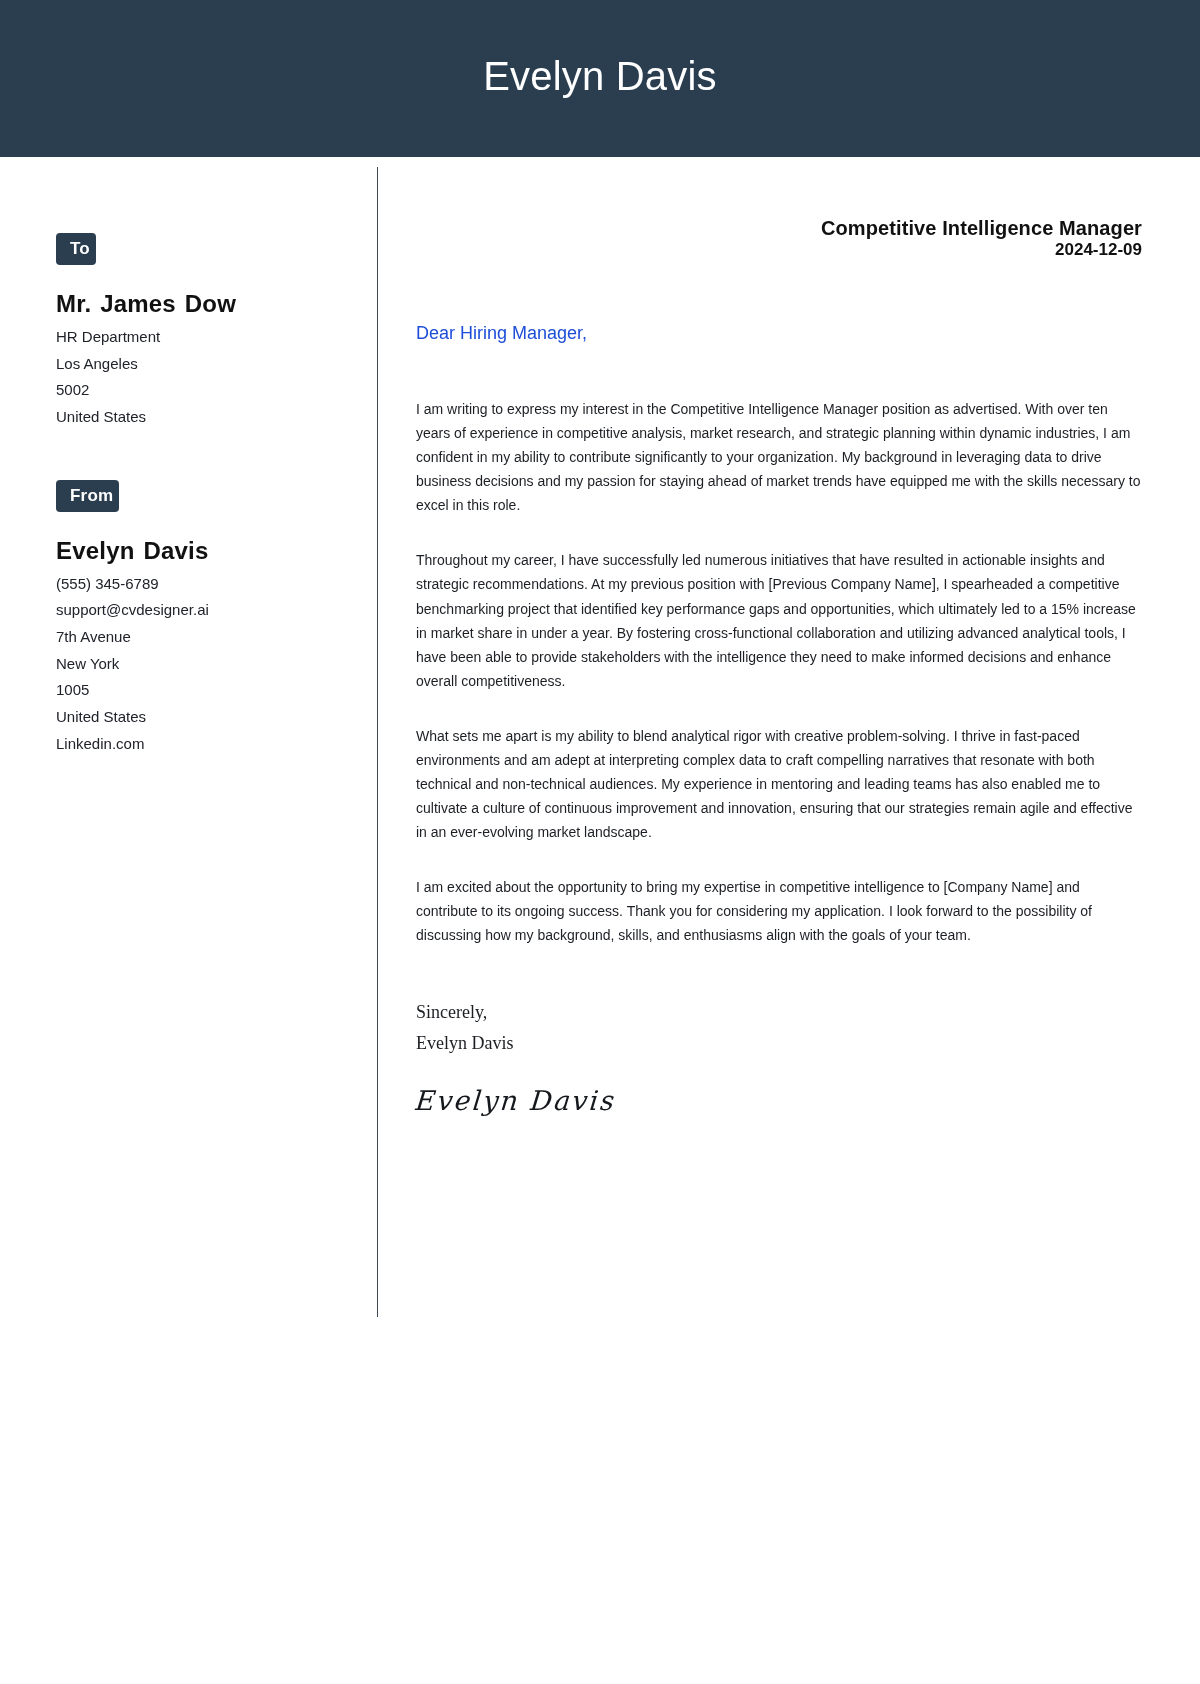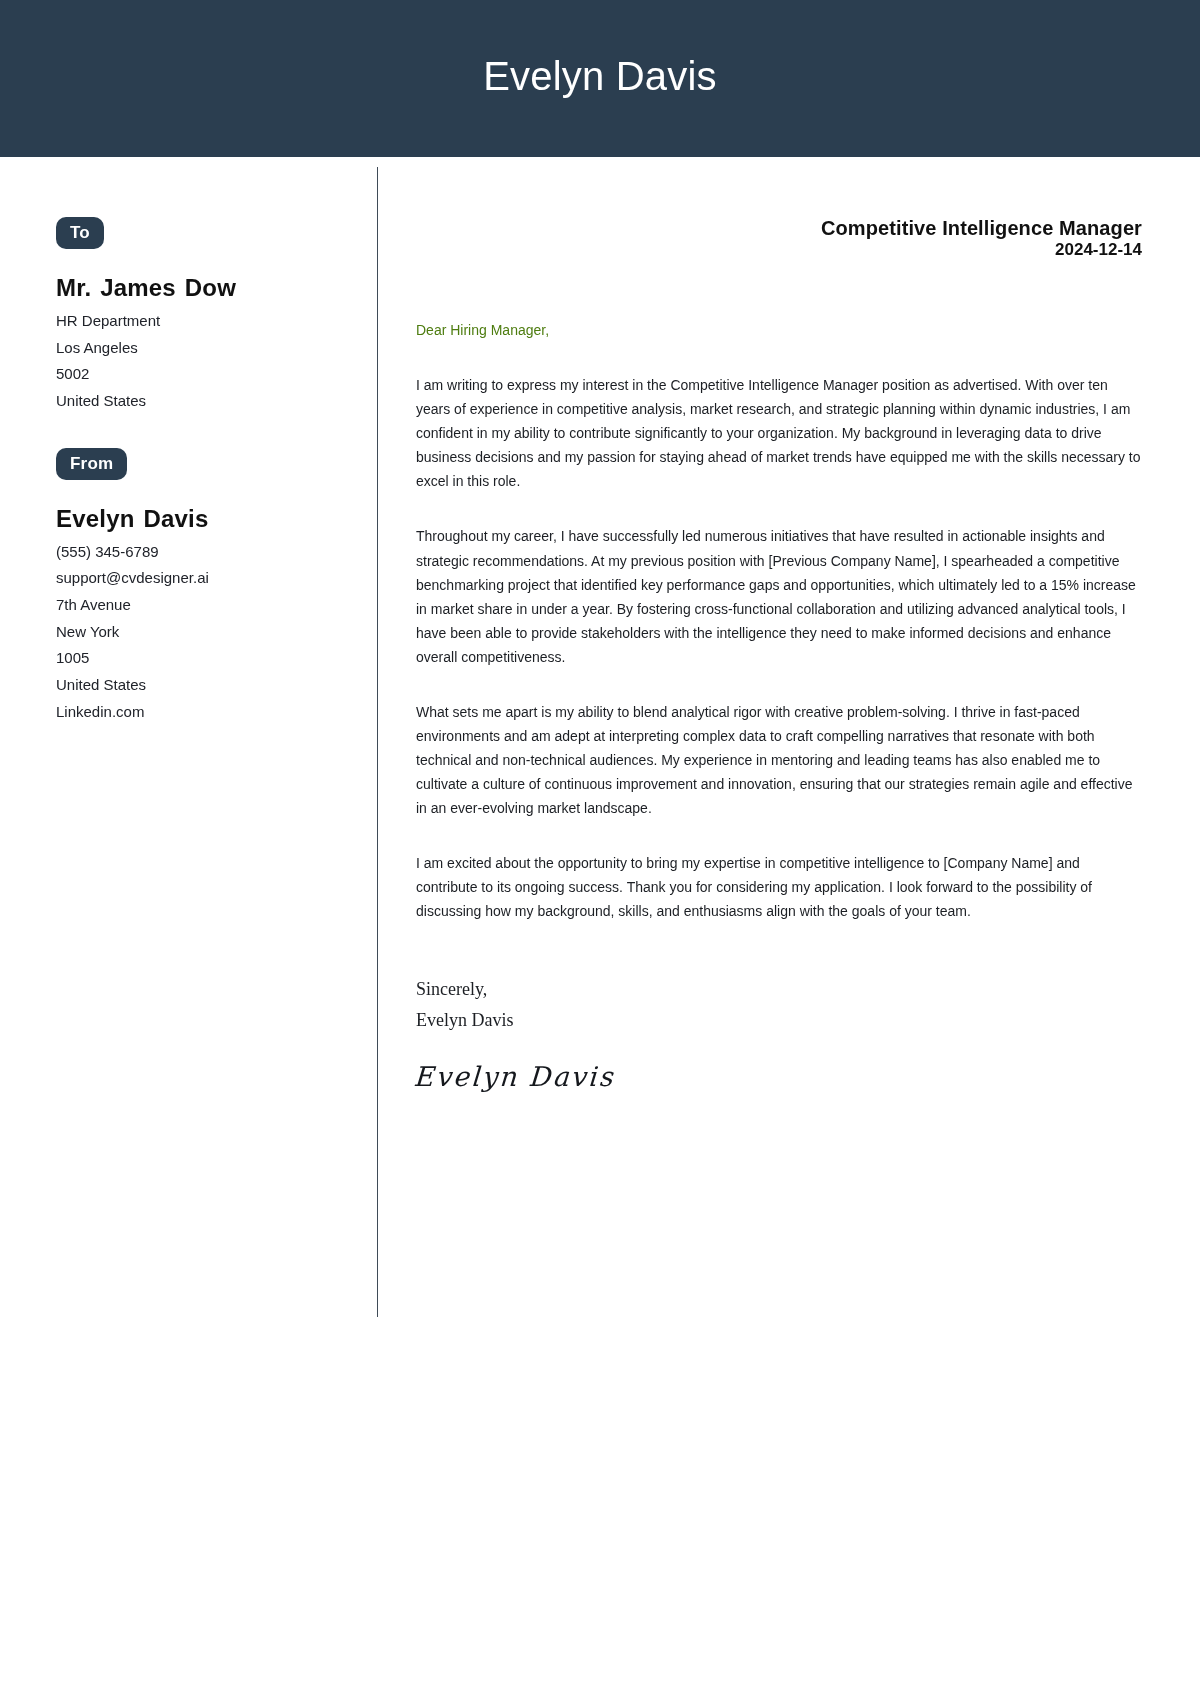--- a/index.html
+++ b/index.html
@@ -68,24 +68,25 @@
     padding: 60px 58px 0 38px;
   }
 
   
   .badge {
     display: inline-block;
     background: #2b3e50;
     color: #ffffff;
     font-size: 17px;
     font-weight: bold;
-    border-radius: 10px;
-    padding: 7px 14px 8px 14px;
+    border-radius: 4px;
+    padding: 7px 6px 8px 14px;
     line-height: 1;
     letter-spacing: 0.2px;
+    margin-top: 16px;
   }
   .addr-block {
     margin-top: 20px;
   }
   .addr-name {
     font-size: 24px;
     font-weight: bold;
     color: #111111;
     line-height: 1.62;
     letter-spacing: 0.2px;
@@ -116,24 +117,24 @@
     letter-spacing: 0.1px;
   }
   .letter-date {
     font-size: 17px;
     font-weight: bold;
     color: #111111;
     white-space: nowrap;
   }
 
   .salutation {
-    font-size: 14px;
-    color: #4d7c0f;
+    font-size: 18px;
+    color: #1d4ed8;
     line-height: 1.72;
-    margin-bottom: 31px;
+    margin-bottom: 48px;
   }
 
   .para {
     font-size: 14px;
     color: #1c1f24;
     line-height: 1.72;
     margin: 0 0 31px 0;
     text-align: left;
   }
 
@@ -200,21 +201,21 @@
       </div>
 
     </aside>
 
     <div class="divider"></div>
 
     <section class="main">
 
       <div class="title-row">
         <div class="job-title">Competitive Intelligence Manager</div>
-        <div class="letter-date">2024-12-14</div>
+        <div class="letter-date">2024-12-09</div>
       </div>
 
       <div class="salutation">Dear Hiring Manager,</div>
 
       <p class="para">I am writing to express my interest in the Competitive Intelligence Manager position as advertised. With over ten years of experience in competitive analysis, market research, and strategic planning within dynamic industries, I am confident in my ability to contribute significantly to your organization. My background in leveraging data to drive business decisions and my passion for staying ahead of market trends have equipped me with the skills necessary to excel in this role.</p>
       <p class="para">Throughout my career, I have successfully led numerous initiatives that have resulted in actionable insights and strategic recommendations. At my previous position with [Previous Company Name], I spearheaded a competitive benchmarking project that identified key performance gaps and opportunities, which ultimately led to a 15% increase in market share in under a year. By fostering cross-functional collaboration and utilizing advanced analytical tools, I have been able to provide stakeholders with the intelligence they need to make informed decisions and enhance overall competitiveness.</p>
       <p class="para">What sets me apart is my ability to blend analytical rigor with creative problem-solving. I thrive in fast-paced environments and am adept at interpreting complex data to craft compelling narratives that resonate with both technical and non-technical audiences. My experience in mentoring and leading teams has also enabled me to cultivate a culture of continuous improvement and innovation, ensuring that our strategies remain agile and effective in an ever-evolving market landscape.</p>
       <p class="para">I am excited about the opportunity to bring my expertise in competitive intelligence to [Company Name] and contribute to its ongoing success. Thank you for considering my application. I look forward to the possibility of discussing how my background, skills, and enthusiasms align with the goals of your team.</p>
 
       <div class="closing">

